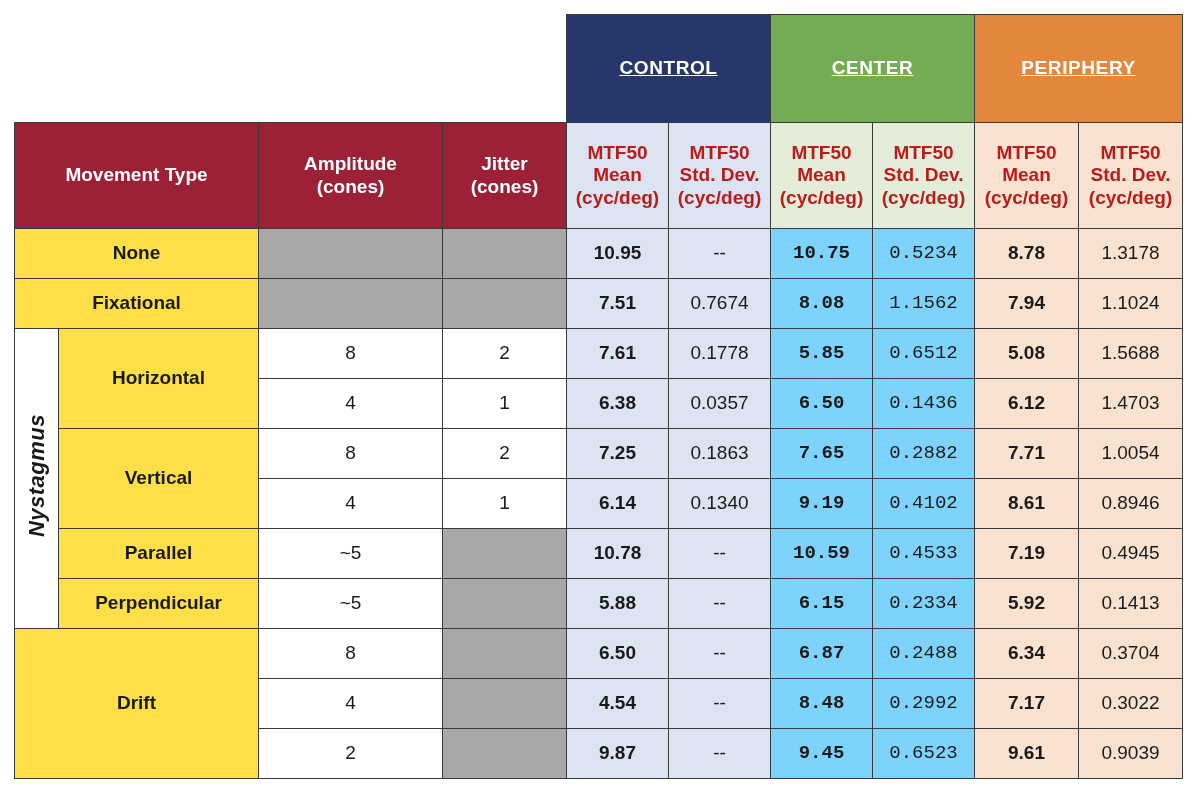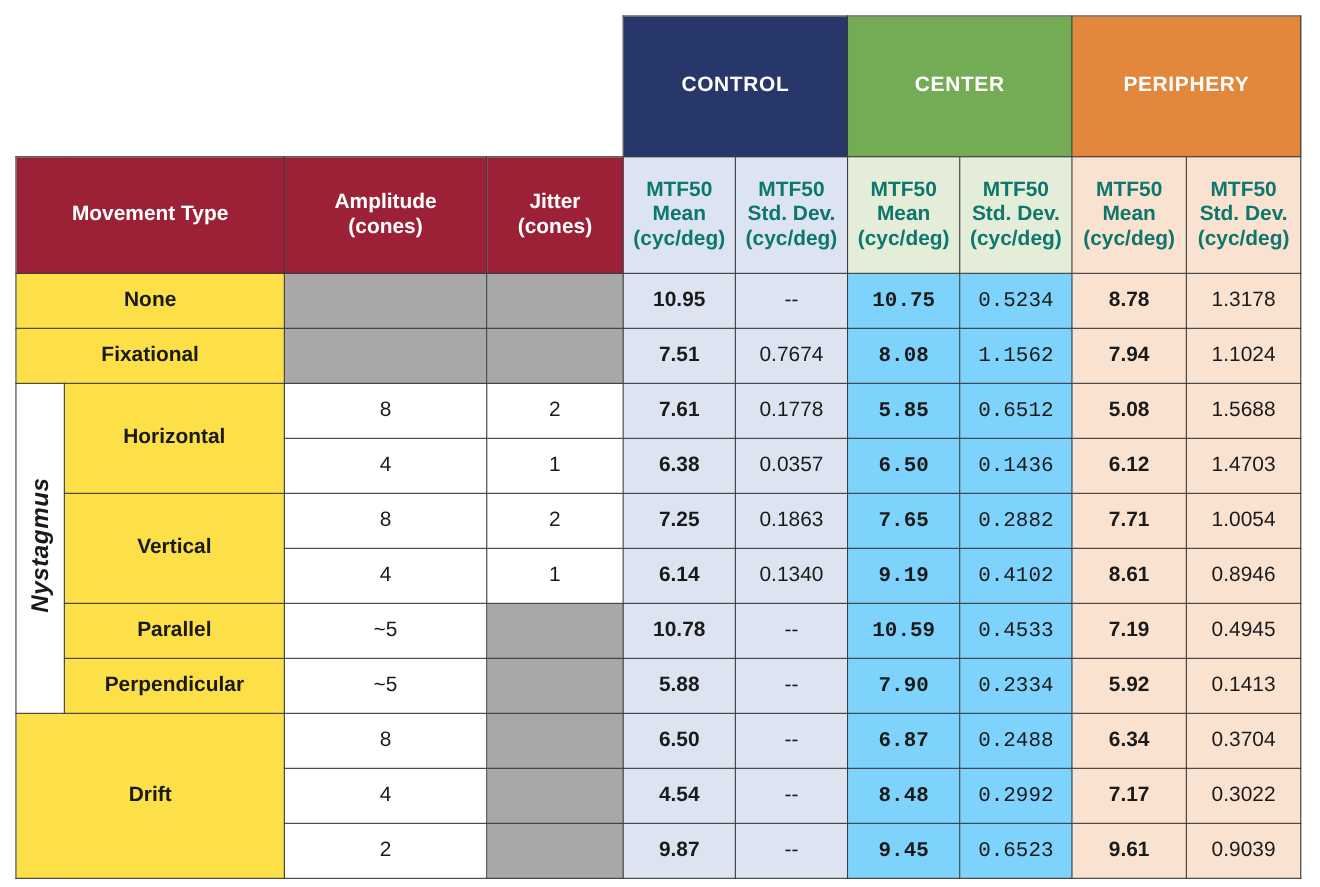--- a/index.html
+++ b/index.html
@@ -43,41 +43,42 @@
   
   .grp-blank {
     border: none !important;
     background: #ffffff;
   }
   .grp {
     color: #ffffff;
     font-weight: bold;
     font-size: 21px;
     letter-spacing: 0.6px;
-    height: 128px;
+    height: 108px;
+    text-decoration: underline;
   }
   .grp-control  { background: #27376a; }
   .grp-center   { background: #74ab55; }
   .grp-periphery{ background: #e3873c; }
 
   
   .hdr-maroon {
     background: #9d2136;
     color: #ffffff;
     font-weight: bold;
     font-size: 23px;
     height: 106px;
     padding: 0 6px;
   }
   .hdr-sub {
     font-weight: bold;
     font-size: 14.5px;
     line-height: 1.22;
     height: 106px;
-    color: #0f766e;
+    color: #b91c1c;
     padding: 0 2px;
   }
   .hdr-sub.blue  { background: #dce3f1; }
   .hdr-sub.green { background: #e4edd7; }
   .hdr-sub.orange{ background: #fae2d0; }
 
   
   .lbl {
     text-align: left;
     padding-left: 12px;
@@ -265,21 +266,21 @@
           <td class="num c-green v-sd">0.4533</td>
           <td class="num c-orange v-mean">7.19</td>
           <td class="num c-orange v-sd">0.4945</td>
         </tr>
         <tr class="body-row">
           <td class="lbl">Perpendicular</td>
           <td class="num">~5</td>
           <td class="num gray"></td>
           <td class="num c-blue v-mean">5.88</td>
           <td class="num c-blue v-sd">--</td>
-          <td class="num c-green v-mean">7.90</td>
+          <td class="num c-green v-mean">6.15</td>
           <td class="num c-green v-sd">0.2334</td>
           <td class="num c-orange v-mean">5.92</td>
           <td class="num c-orange v-sd">0.1413</td>
         </tr>
         <tr class="body-row">
           <td class="lbl" colspan="2" rowspan="3">Drift</td>
           <td class="num">8</td>
           <td class="num gray"></td>
           <td class="num c-blue v-mean">6.50</td>
           <td class="num c-blue v-sd">--</td>

